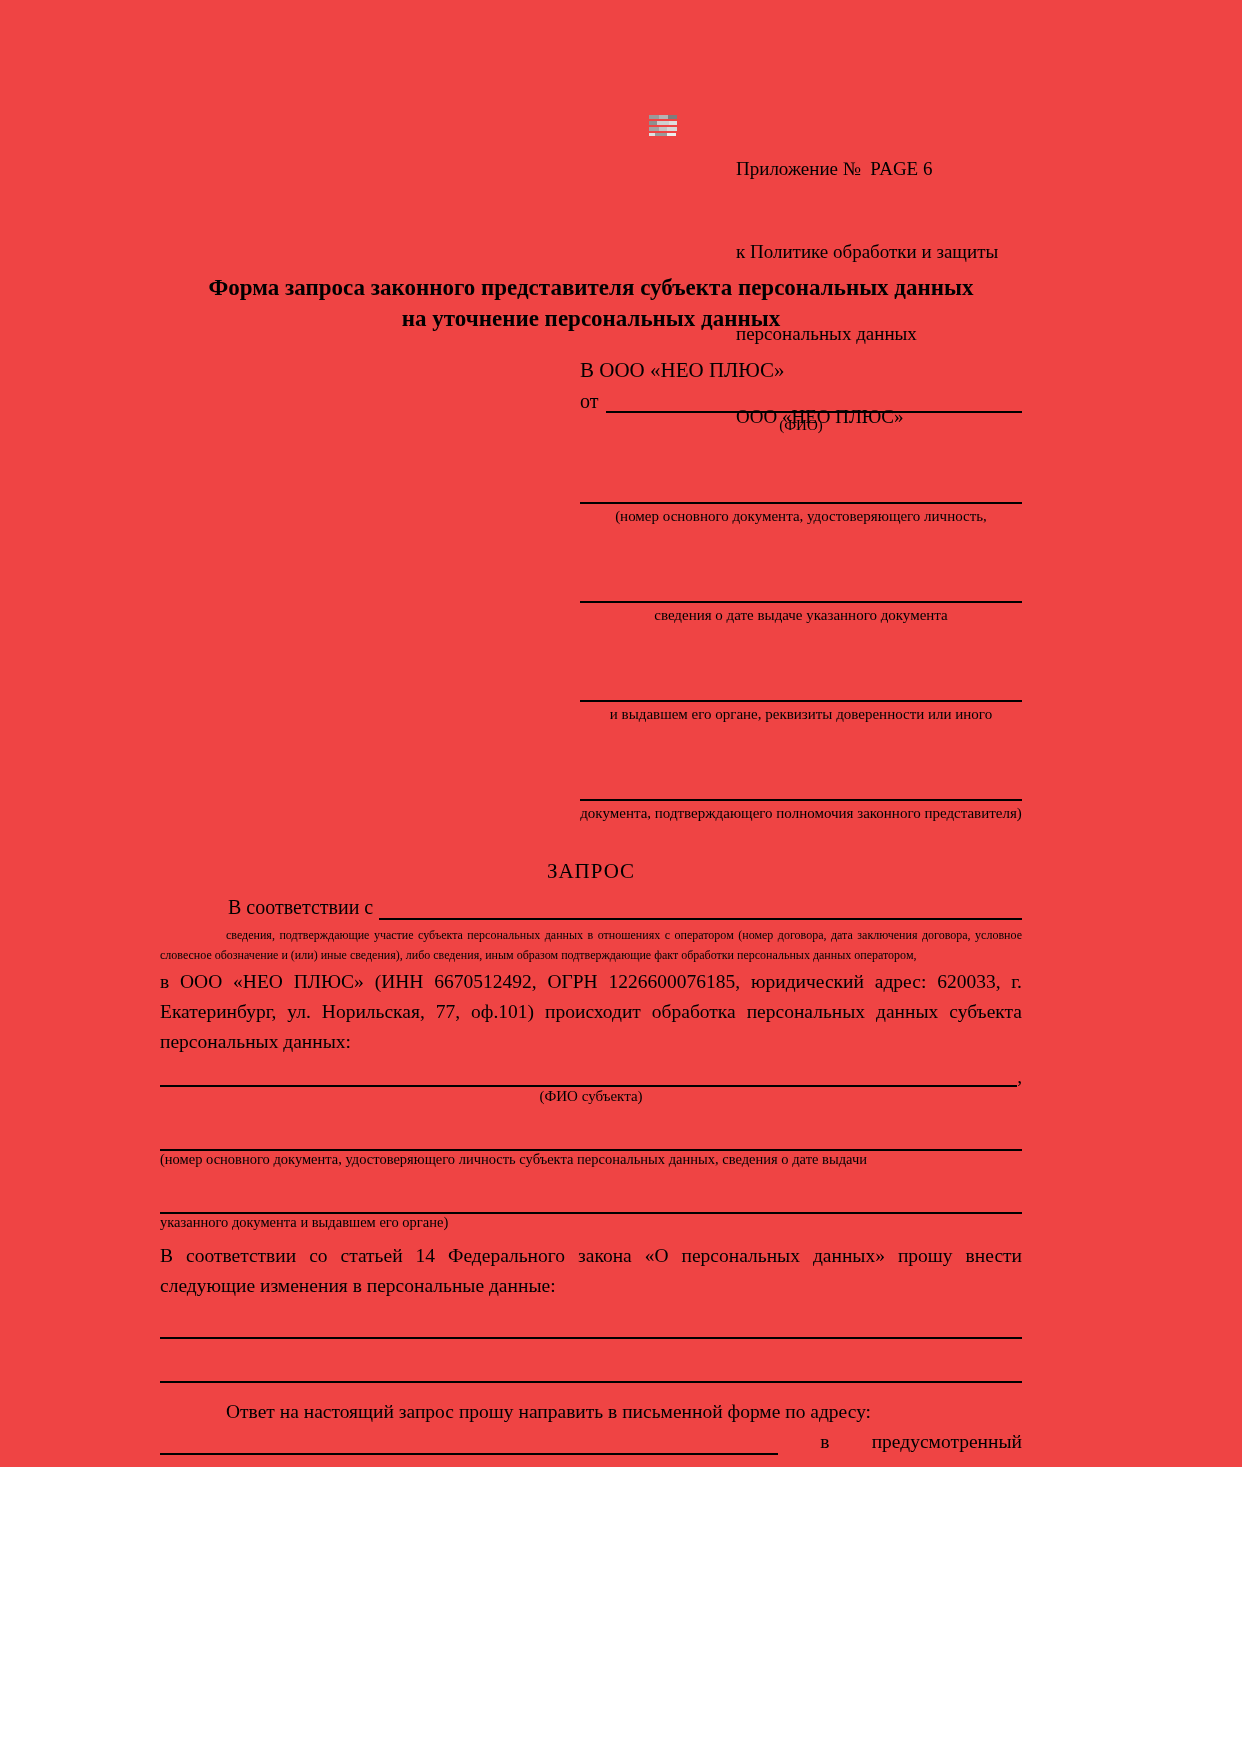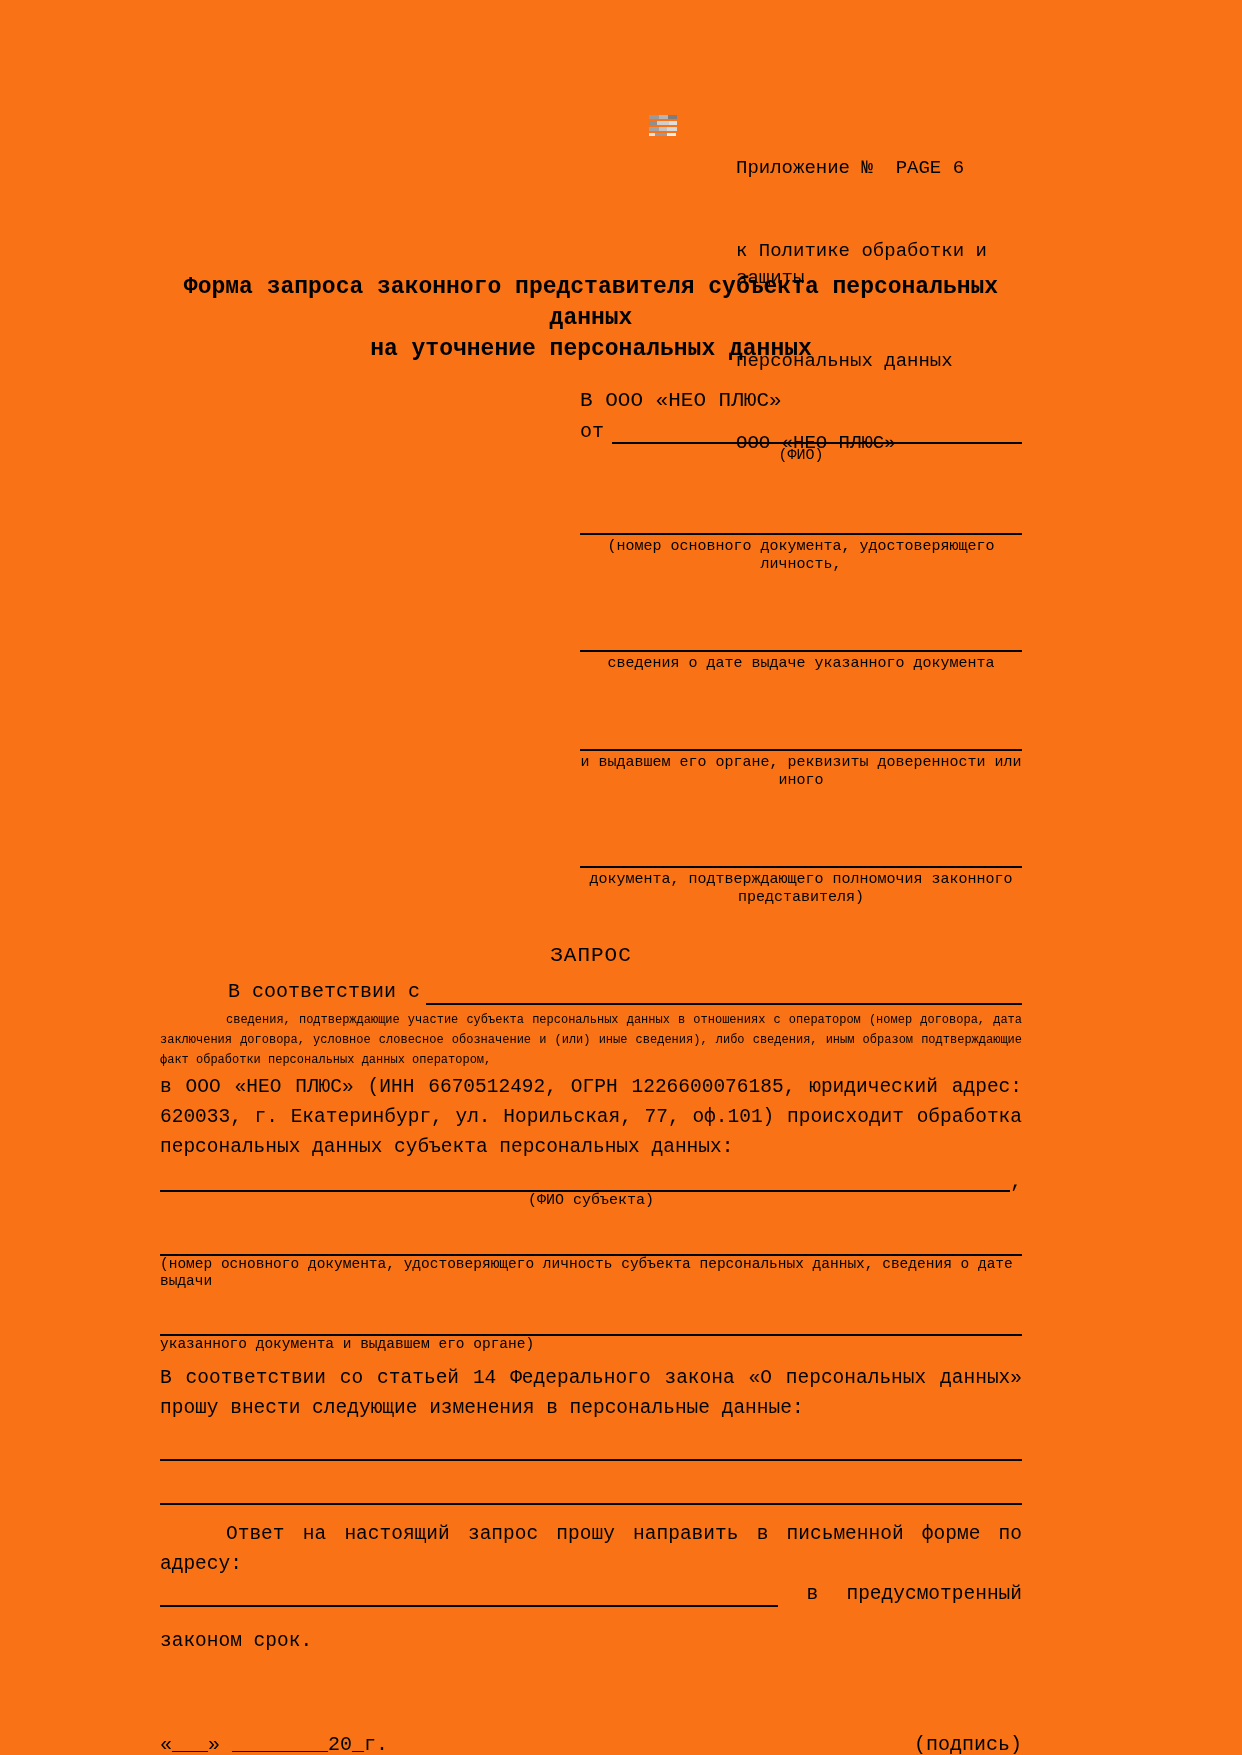--- a/index.html
+++ b/index.html
@@ -1,21 +1,21 @@
 <!DOCTYPE html>
 <html><head>
 <meta charset="utf-8">
 <style>
   html,body{margin:0;padding:0;background:#ffffff;}
   .page{
     position:relative;
-    width:1242px;height:1755px;
-    background:#f97316;
+    width:1242px;height:1467px;
+    background:#ef4444;
     color:#000;
-    font-family:Liberation Mono, monospace;
+    font-family:Liberation Serif, serif;
     overflow:hidden;
   }
   
   .glitch-icon{position:absolute;left:649px;top:114px;width:30px;height:24px;}
   .header-block{
     position:absolute;left:736px;top:100px;width:300px;
     font-size:19px;line-height:27.5px;white-space:pre-wrap;
   }
   
   .content{position:absolute;left:160px;top:0;width:862px;}

